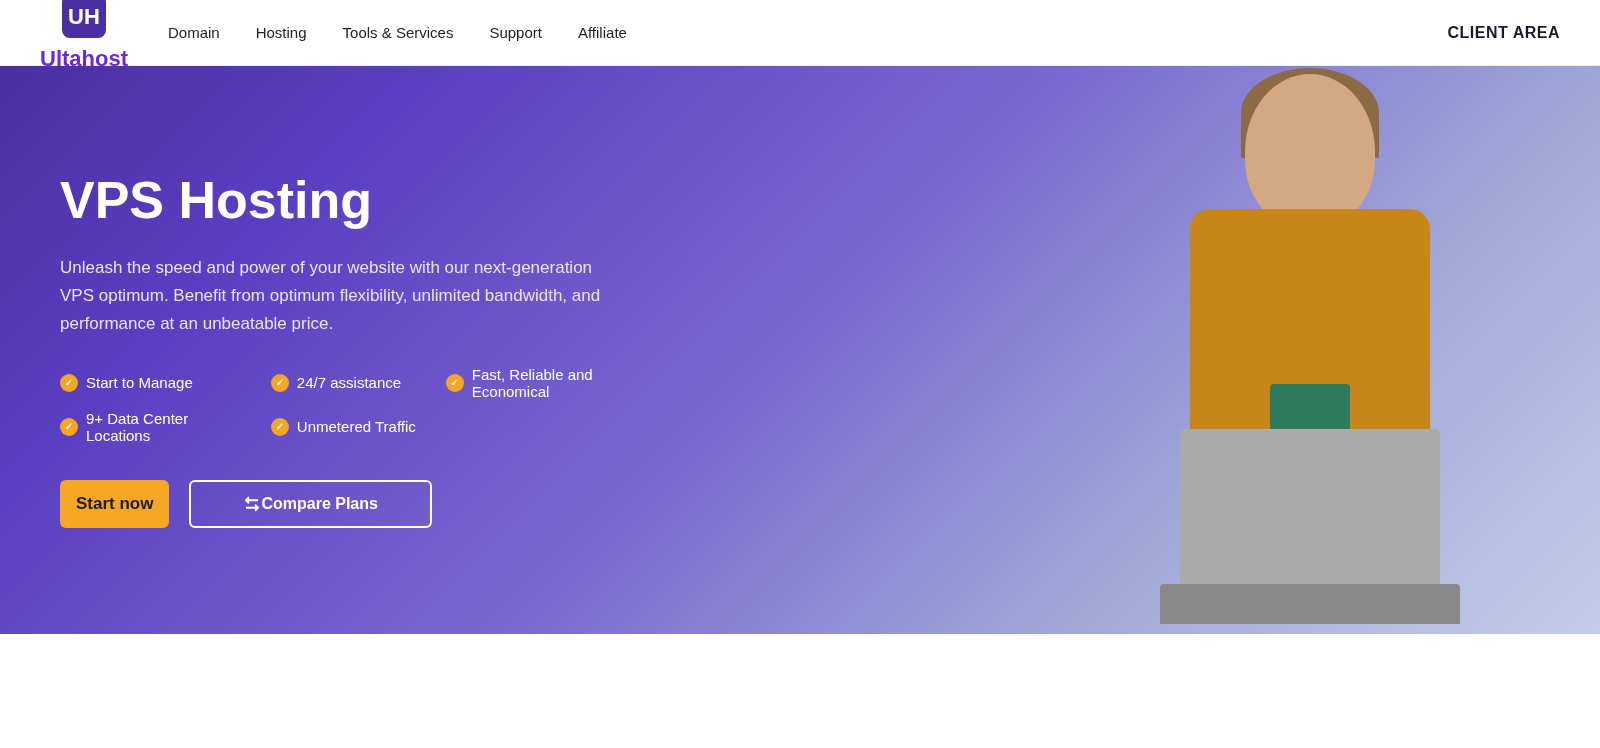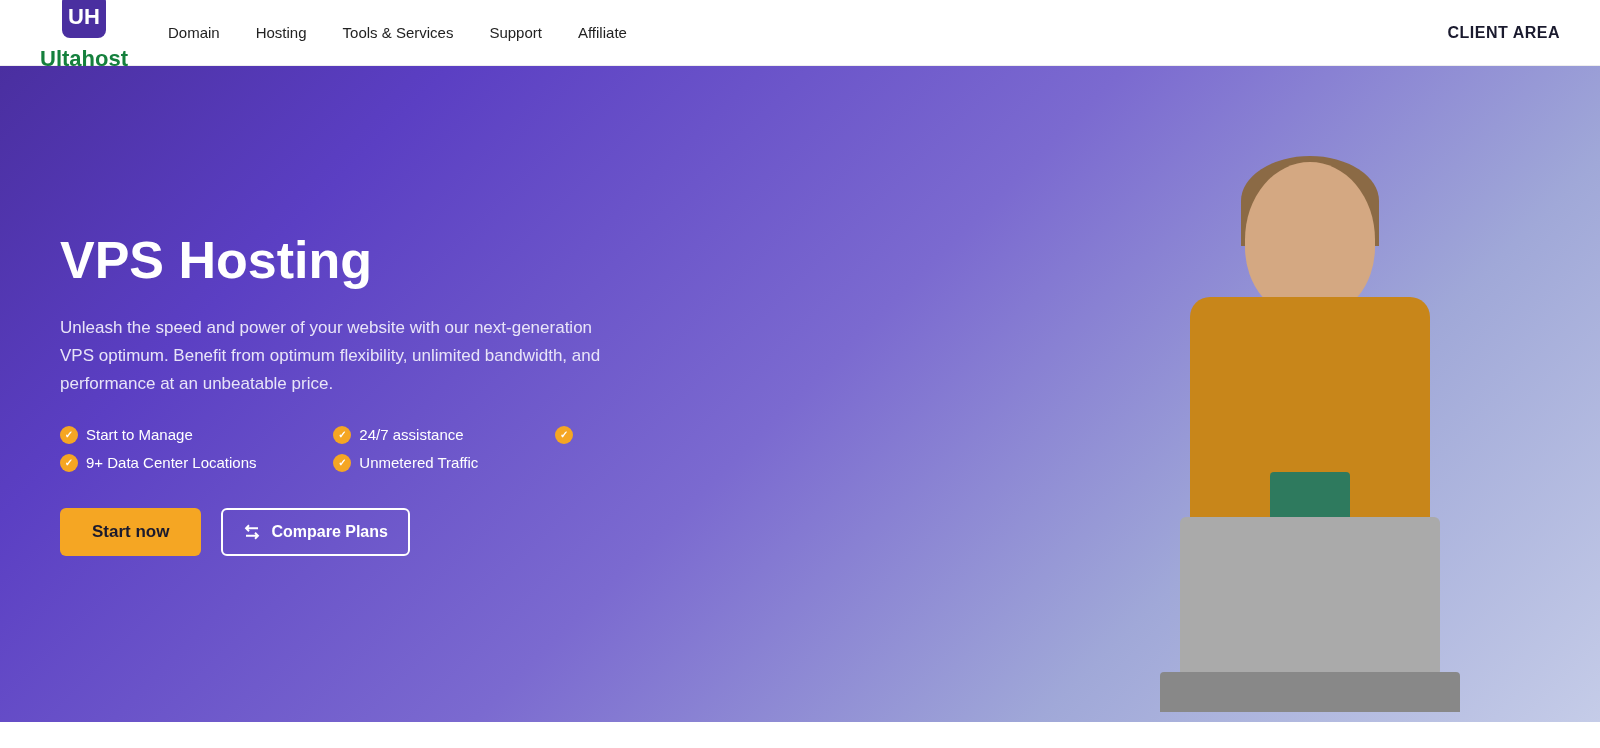--- a/index.html
+++ b/index.html
@@ -29,21 +29,21 @@
       text-decoration: none;
       flex-direction: column;
     }
     .logo-icon {
       width: 44px;
       height: 44px;
     }
     .logo-text {
       font-size: 22px;
       font-weight: 700;
-      color: #15803d;
+      color: #6d28d9;
     }
     .nav-links {
       display: flex;
       align-items: center;
       gap: 36px;
       list-style: none;
     }
     .nav-links a {
       text-decoration: none;
       font-size: 15px;
@@ -56,21 +56,21 @@
       font-weight: 700;
       color: #1a1a2e;
       text-decoration: none;
       letter-spacing: 0.5px;
     }
 
     
     .hero {
       position: relative;
       width: 1600px;
-      height: 656px;
+      height: 568px;
       background: linear-gradient(135deg, #4a2fa0 0%, #5b3fc3 20%, #7b6ad0 50%, #a0a8d8 75%, #c5cce8 100%);
       overflow: hidden;
       display: flex;
       align-items: center;
     }
     .hero-content {
       position: relative;
       z-index: 2;
       padding: 0 60px;
       max-width: 700px;
@@ -105,37 +105,37 @@
     .hero-buttons {
       display: flex;
       gap: 20px;
       align-items: center;
     }
     .btn-start {
       background: #f5a623;
       color: #1a1a2e;
       font-size: 17px;
       font-weight: 700;
-      padding: 14px 32px;
+      padding: 14px 16px;
       border: none;
       border-radius: 6px;
       cursor: pointer;
     }
     .btn-compare {
       background: transparent;
       color: #fff;
       font-size: 16px;
       font-weight: 600;
-      padding: 13px 20px;
+      padding: 13px 52px;
       border: 2px solid #fff;
       border-radius: 6px;
       cursor: pointer;
       display: flex;
       align-items: center;
-      gap: 10px;
+      gap: 0;
     }
 
     
     .hero-image {
       position: absolute;
       right: 0;
       bottom: 0;
       width: 700px;
       height: 682px;
       z-index: 1;
@@ -265,20 +265,21 @@
       <div class="feature-item">
         <div class="check-icon">✓</div>
         <span>Start to Manage</span>
       </div>
       <div class="feature-item">
         <div class="check-icon">✓</div>
         <span>24/7 assistance</span>
       </div>
       <div class="feature-item">
         <div class="check-icon">✓</div>
+        <span>Fast, Reliable and Economical</span>
       </div>
       <div class="feature-item">
         <div class="check-icon">✓</div>
         <span>9+ Data Center Locations</span>
       </div>
       <div class="feature-item">
         <div class="check-icon">✓</div>
         <span>Unmetered Traffic</span>
       </div>
     </div>

